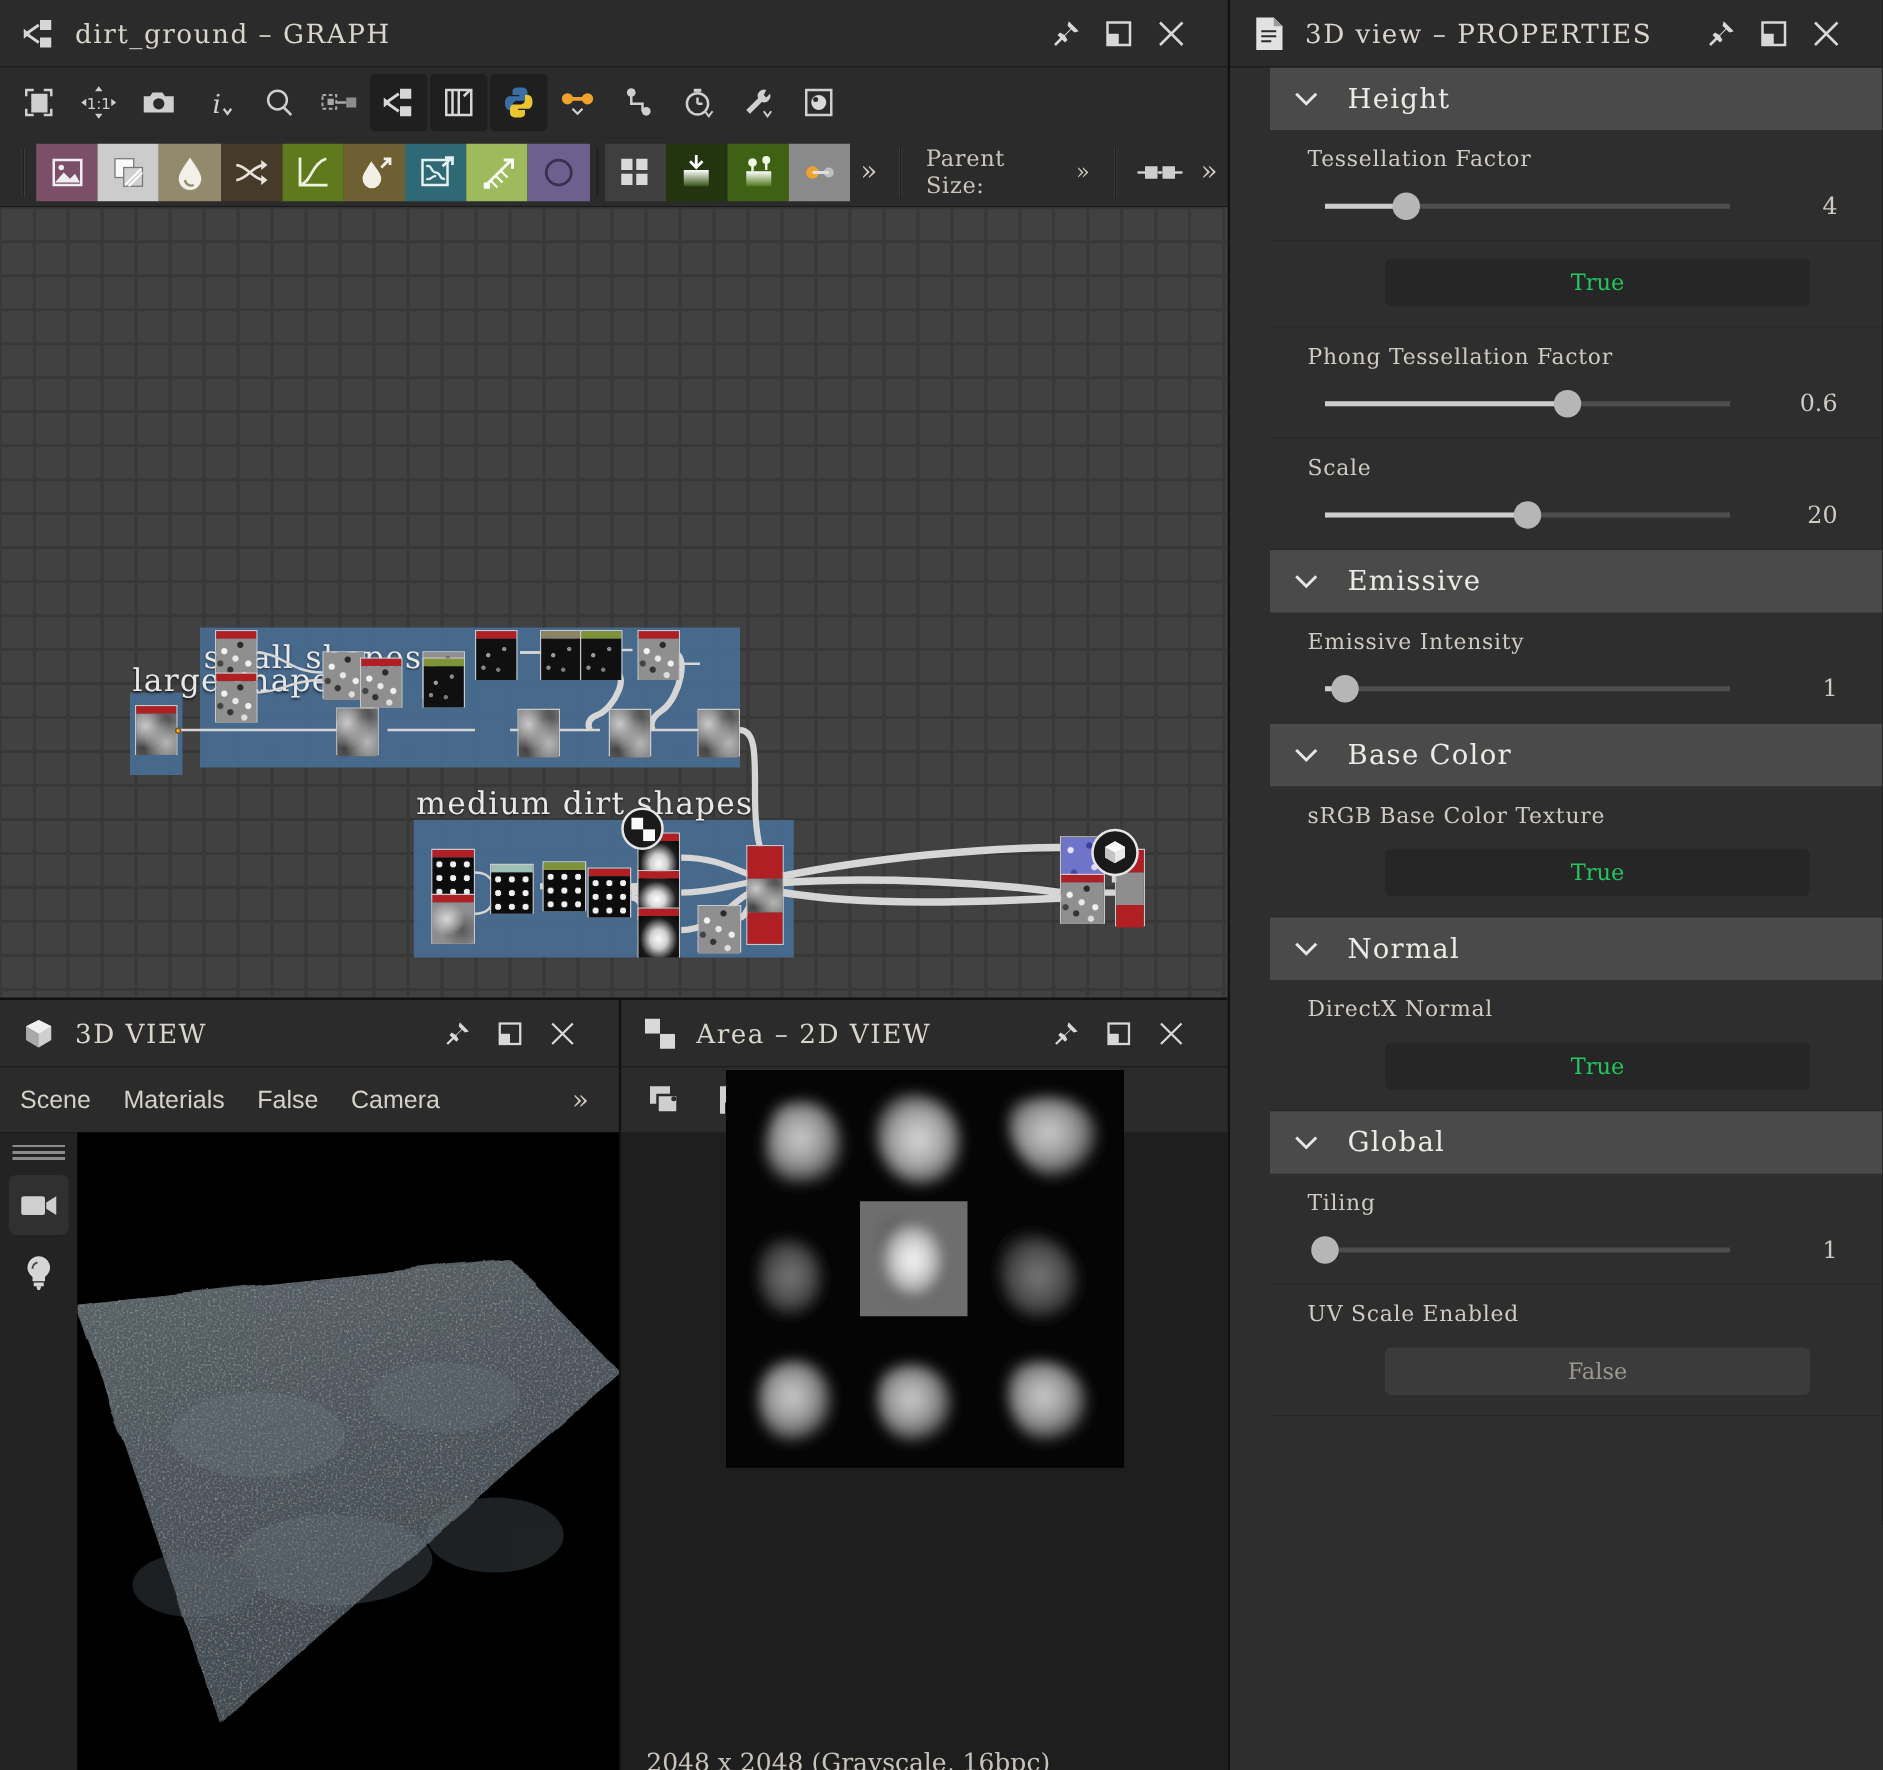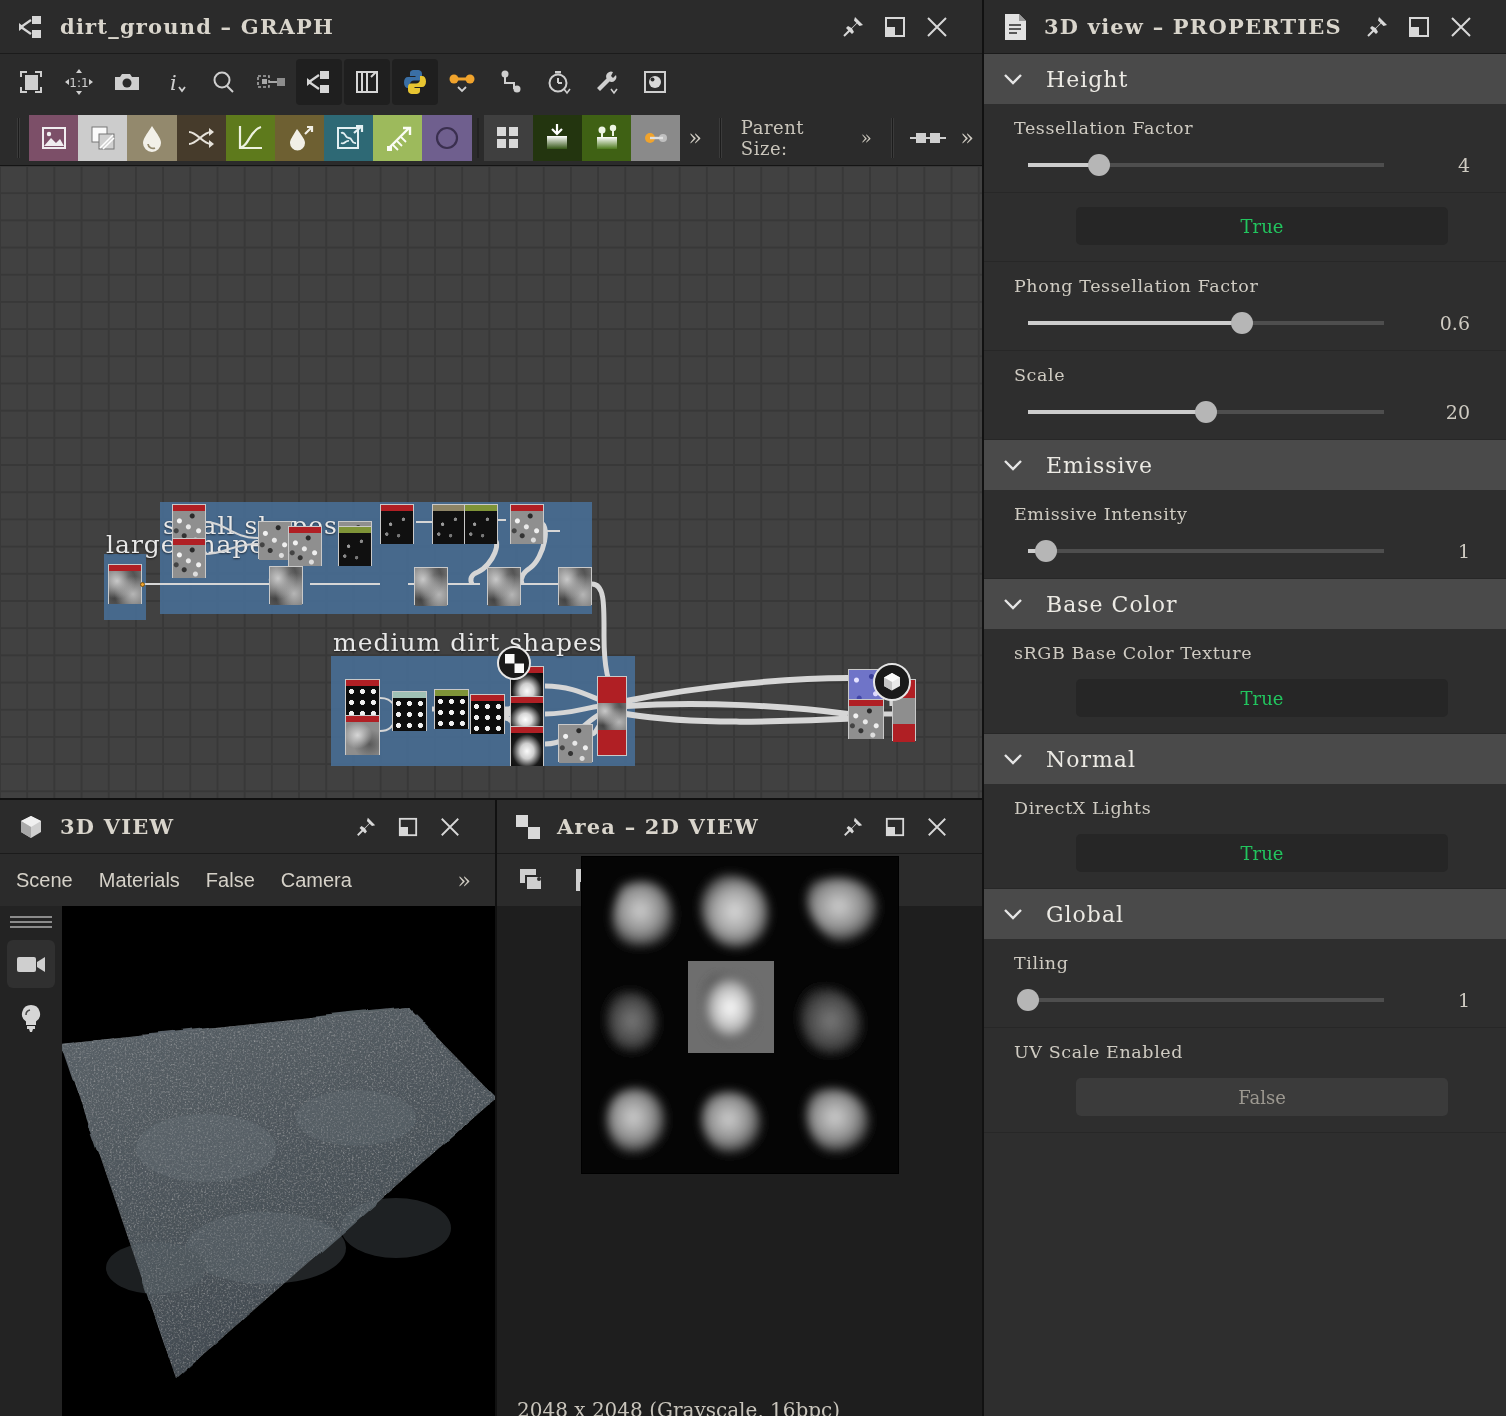--- a/index.html
+++ b/index.html
@@ -11,21 +11,21 @@
   }
   .app { position: relative; width: 1506px; height: 1416px; display: flex; }
 
   
   .left-col { width: 984px; height: 1416px; display: flex; flex-direction: column;
               background: #252525; border-right: 2px solid #111; }
 
   
   .panel-title {
     height: 54px; min-height: 54px; background: #2b2b2b; display: flex;
-    align-items: center; padding: 0 24px 0 16px; border-bottom: 1px solid #1b1b1b; font-weight: bold;
+    align-items: center; padding: 0 24px 0 16px; border-bottom: 1px solid #1b1b1b;
   }
   .panel-title .ttl-icon { width: 30px; height: 30px; margin-right: 14px;
       display: flex; align-items: center; justify-content: center; }
   .panel-title .ttl-text { font-size: 21px; color: #d9d5cc; letter-spacing: 1.2px;
       font-family: "DejaVu Serif", serif; white-space: nowrap; }
   .ttl-spacer { flex: 1; }
   .ttl-btn { width: 42px; height: 42px; display: flex; align-items: center;
       justify-content: center; cursor: pointer; }
 
   
@@ -147,21 +147,21 @@
   .v2d-stage { flex: 1; position: relative; background: #1e1e1e;
       display: flex; align-items: flex-start; justify-content: center; }
   .v2d-img { width: 318px; height: 318px; position: relative; margin-top: -50px;
       background: #040404; border: 1px solid #000; overflow: hidden; }
   .v2d-status { position: absolute; left: 20px; bottom: -6px; color: #c8c4bb;
       font-size: 20px; font-family: "DejaVu Serif", serif; white-space: nowrap; }
 
   
   .right-col { width: 522px; height: 1416px; background: #2e2e2e;
       display: flex; flex-direction: column; }
-  .prop-scroll { flex: 1; overflow: hidden; }
+  .prop-scroll { flex: 1; overflow: hidden; margin-left: 32px; }
   .grp-hdr { height: 50px; background: #4a4a4a; display: flex; align-items: center;
       padding-left: 18px; gap: 22px; cursor: pointer; }
   .grp-hdr .gname { color: #eceae4; font-size: 22px; letter-spacing: 1px;
       font-family: "DejaVu Serif", serif; }
   .row { padding: 14px 30px 16px 30px; border-bottom: 1px solid #272727; }
   .row .lbl { color: #cfcbc2; font-size: 17.5px; letter-spacing: .6px;
       font-family: "DejaVu Serif", serif; margin-bottom: 16px; display: block; }
   .sl-wrap { display: flex; align-items: center; }
   .sl { position: relative; flex: 1; height: 22px; margin-left: 14px;
       display: flex; align-items: center; cursor: pointer; }
@@ -929,21 +929,21 @@
         </div>
         <div class="grp-hdr">
           <span>
             <svg width="22" height="14" viewBox="0 0 22 14">
               <path d="M3 3 L11 11 L19 3" stroke="#e6e6e6" stroke-width="2.4" fill="none"></path>
             </svg>
           </span>
           <span class="gname">Normal</span>
         </div>
         <div class="row">
-          <span class="lbl">DirectX Lights</span>
+          <span class="lbl">DirectX Normal</span>
           <div class="combo">True</div>
         </div>
         <div class="grp-hdr">
           <span>
             <svg width="22" height="14" viewBox="0 0 22 14">
               <path d="M3 3 L11 11 L19 3" stroke="#e6e6e6" stroke-width="2.4" fill="none"></path>
             </svg>
           </span>
           <span class="gname">Global</span>
         </div>

